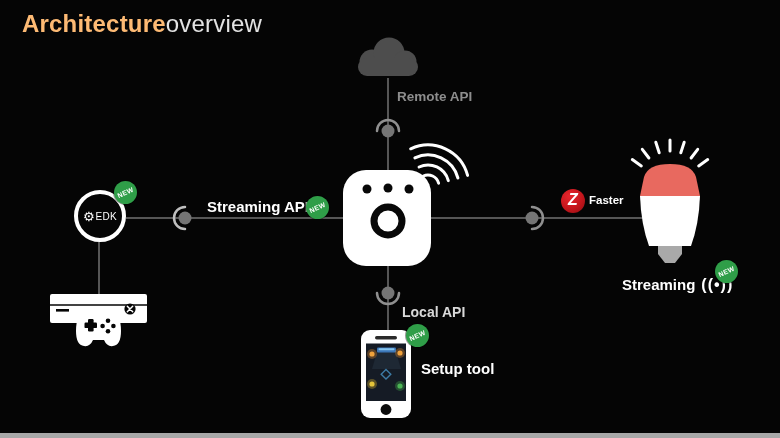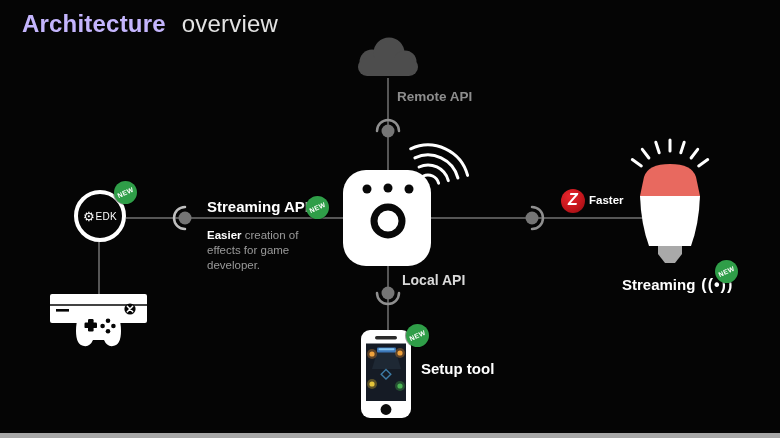--- a/index.html
+++ b/index.html
@@ -5,22 +5,22 @@
   html,body{margin:0;padding:0;background:#111;}
   .stage{
     position:relative;width:780px;height:438px;overflow:hidden;
     background:#050505;
     font-family:"Liberation Sans","DejaVu Sans",sans-serif;
     -webkit-font-smoothing:antialiased;
   }
   .abs{position:absolute;}
   
   .title{left:22px;top:10px;font-size:24px;color:#fff;letter-spacing:.2px;}
-  .title .bold{font-weight:bold;color:#c4b5fd;}
-  .title .light{font-weight:normal;color:#e3e3e3;margin-left:16px;}
+  .title .bold{font-weight:bold;color:#fdba74;}
+  .title .light{font-weight:normal;color:#e3e3e3;margin-left:0;}
   
   .api-label{font-size:13.5px;font-weight:bold;color:#8d8d8d;text-align:right;}
   .api-label.local{color:#d9d9d9;font-size:14px;}
   
   .heading{font-size:15px;font-weight:bold;color:#fff;white-space:nowrap;}
   .heading .paren-icon{font-weight:bold;font-size:16px;letter-spacing:1px;margin-left:6px;}
   
   .desc{font-size:11.5px;line-height:1.32;color:#9a9a9a;}
   .desc b{color:#fff;font-weight:bold;}
   
@@ -162,37 +162,34 @@
       <path d="M640,196 L700,196 Q699,224 691,246 L649,246 Q641,224 640,196 Z" fill="#fff"></path>
       <path d="M658,246 L682,246 L682,254 L675,263 L665,263 L658,254 Z" fill="#a9a9a9"></path>
     </g>
   </svg>
 
   <h1 class="abs title" style="margin:0;font-size:24px;">
     <span class="bold">Architecture</span><span class="light">overview</span>
   </h1>
 
   <div class="abs api-label" style="left:397px;top:89px;">Remote API</div>
-  <div class="abs api-label local" style="left:402px;top:272px;">Local API</div>
+  <div class="abs api-label local" style="left:402px;top:304px;">Local API</div>
 
   <div class="abs edk-circle">
     <span class="gear">⚙</span>
       <span class="edk-label">EDK</span>
   </div>
   <div class="abs new-badge" style="left:114px;top:181px;">
     <span>NEW</span>
   </div>
 
   <div class="abs heading" style="left:207px;top:198px;">Streaming API</div>
   <div class="abs new-badge" style="left:306px;top:196px;">
     <span>NEW</span>
   </div>
-  <div class="abs desc" style="left:207px;top:228px;width:110px;">
-    <b>Easier</b><span> creation of effects for game developer.</span>
-  </div>
 
   <div class="abs zigbee-circle">
     <span>Z</span>
   </div>
   <div class="abs zigbee-name">Faster</div>
 
   <div class="abs heading" style="left:622px;top:276px;">
     <span>Streaming</span><span class="paren-icon">((•))</span>
   </div>
   <div class="abs new-badge" style="left:715px;top:260px;">

